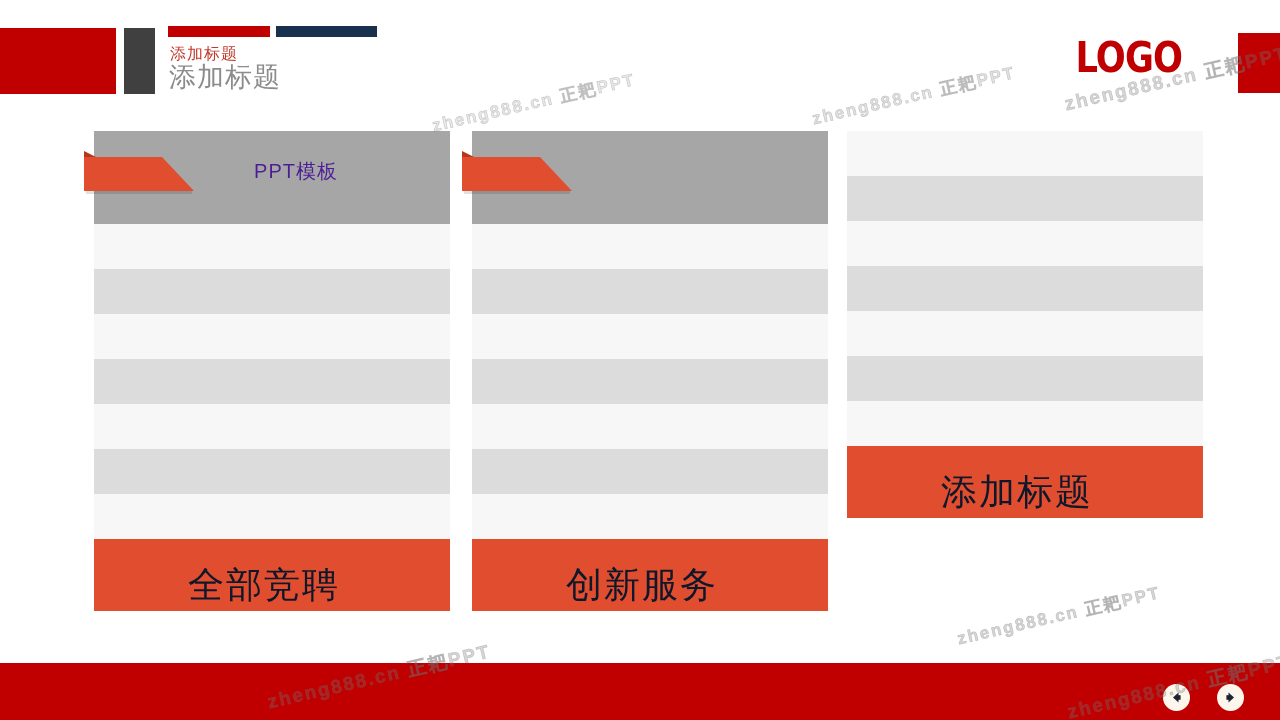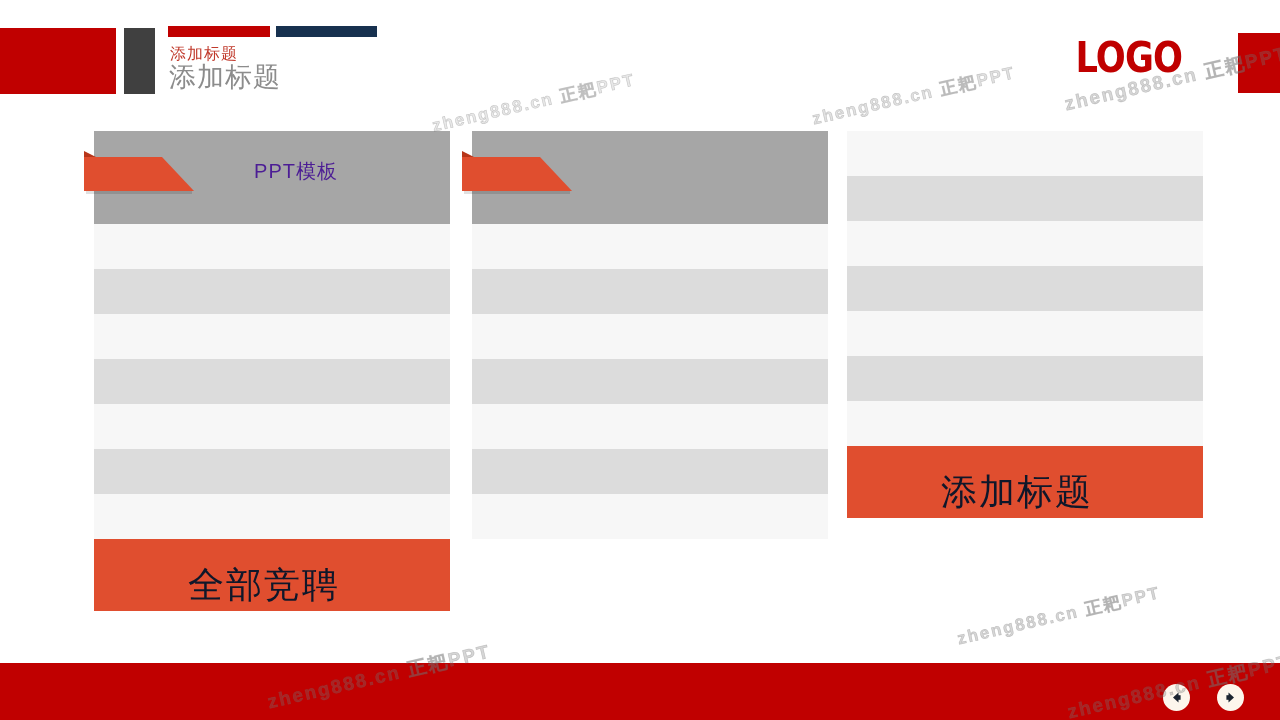--- a/index.html
+++ b/index.html
@@ -261,20 +261,23 @@
         </div>
       </div>
       <div class="card-rows">
         <div class="row light"></div>
         <div class="row dark"></div>
         <div class="row light"></div>
         <div class="row dark"></div>
         <div class="row light"></div>
         <div class="row dark"></div>
         <div class="row light"></div>
+      </div>
+      <div class="card-foot">
+        <span class="card-foot-label">创新服务</span>
       </div>
     </div>
 
     <div class="card card-3">
       <div class="card-rows">
         <div class="row light"></div>
         <div class="row dark"></div>
         <div class="row light"></div>
         <div class="row dark"></div>
         <div class="row light"></div>

